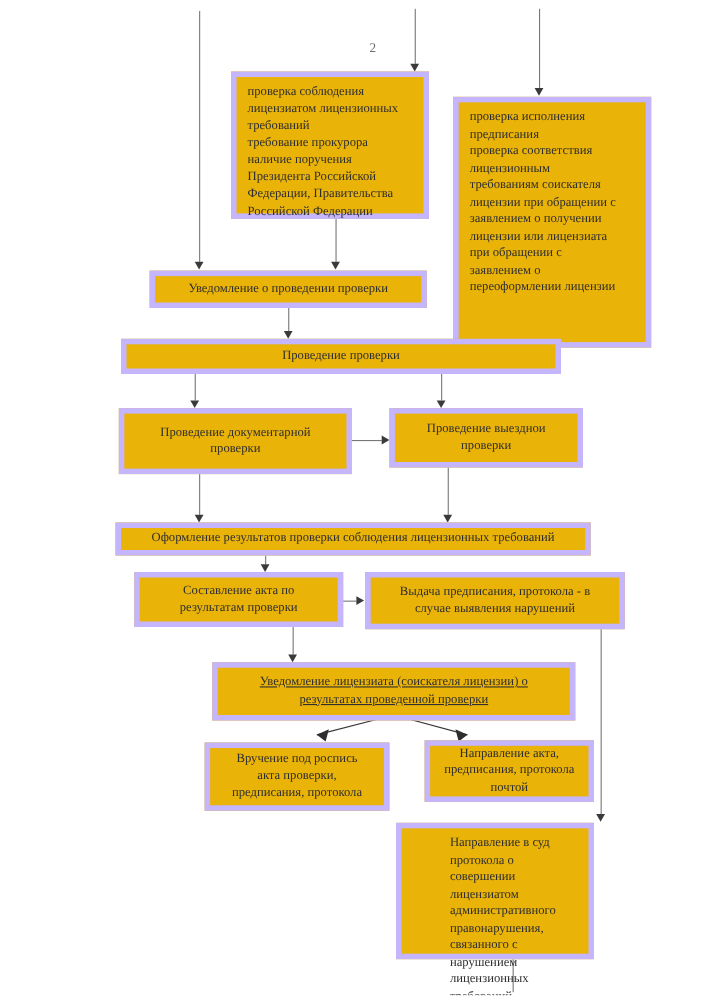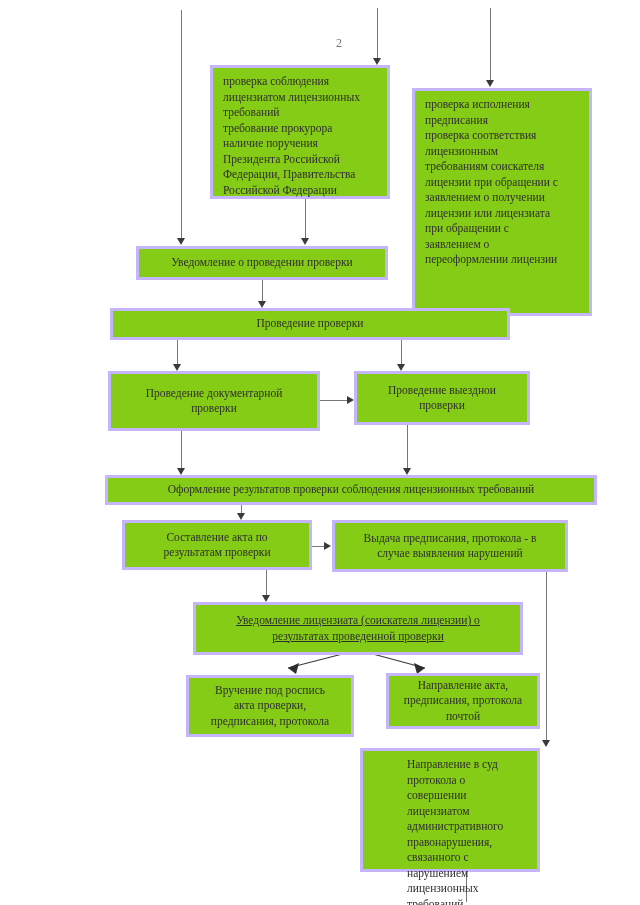--- a/index.html
+++ b/index.html
@@ -12,22 +12,22 @@
     width: 640px;
     height: 905px;
     background: #ffffff;
     font-family: "Liberation Serif", "DejaVu Serif", serif;
     color: #2a2a2a;
     overflow: hidden;
   }
   .node {
     position: absolute;
     box-sizing: border-box;
-    border: 3px solid #c4b5fd;
-    background: #84cc16;
+    border: 5px solid #c4b5fd;
+    background: #eab308;
     color: #2f2f2f;
     font-size: 11.5px;
     line-height: 15.5px;
     z-index: 3;
   }
   .node .txt {
     display: block;
     white-space: pre-line;
   }
   .node.centered {
@@ -187,21 +187,21 @@
   <div class="node centered" style="left:108px; top:371px; width:212px; height:60px;">
     <span class="txt">Проведение документарной
 проверки</span>
   </div>
 
   <div class="node centered" style="left:354px; top:371px; width:176px; height:54px;">
     <span class="txt">Проведение выезднои
 проверки</span>
   </div>
 
-  <div class="node centered" style="left:105px; top:475px; width:492px; height:30px;">
+  <div class="node centered" style="left:105px; top:475px; width:432px; height:30px;">
     <span class="txt">Оформление результатов проверки соблюдения лицензионных требований</span>
   </div>
 
   <div class="node centered" style="left:108px; top:520px; width:190px; height:50px;margin-left:14px;">
     <span class="txt">Составление акта по
 результатам  проверки</span>
   </div>
 
   <div class="node centered" style="left:332px; top:520px; width:236px; height:52px;">
     <span class="txt">Выдача предписания, протокола - в

